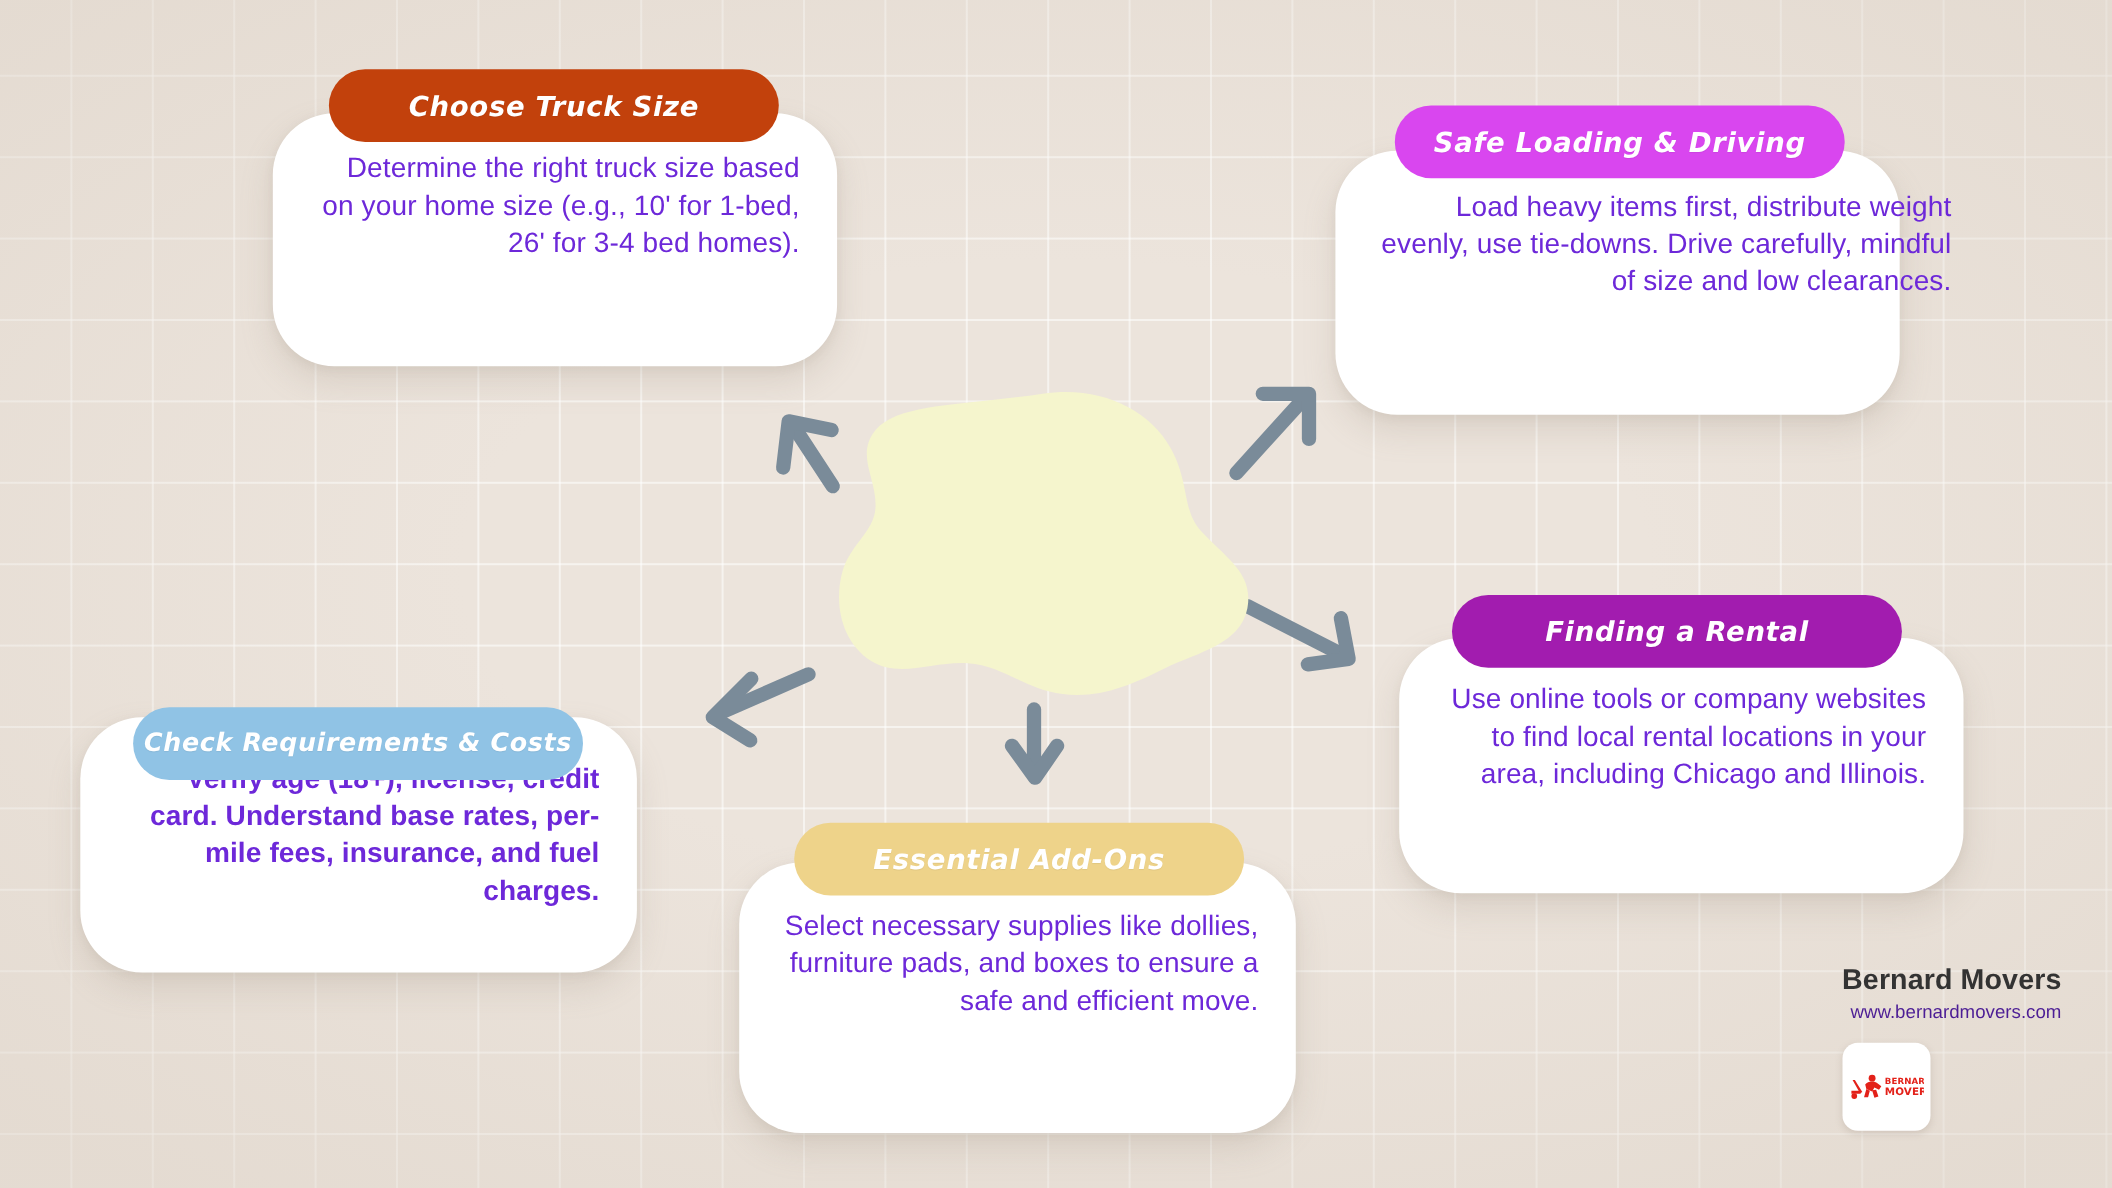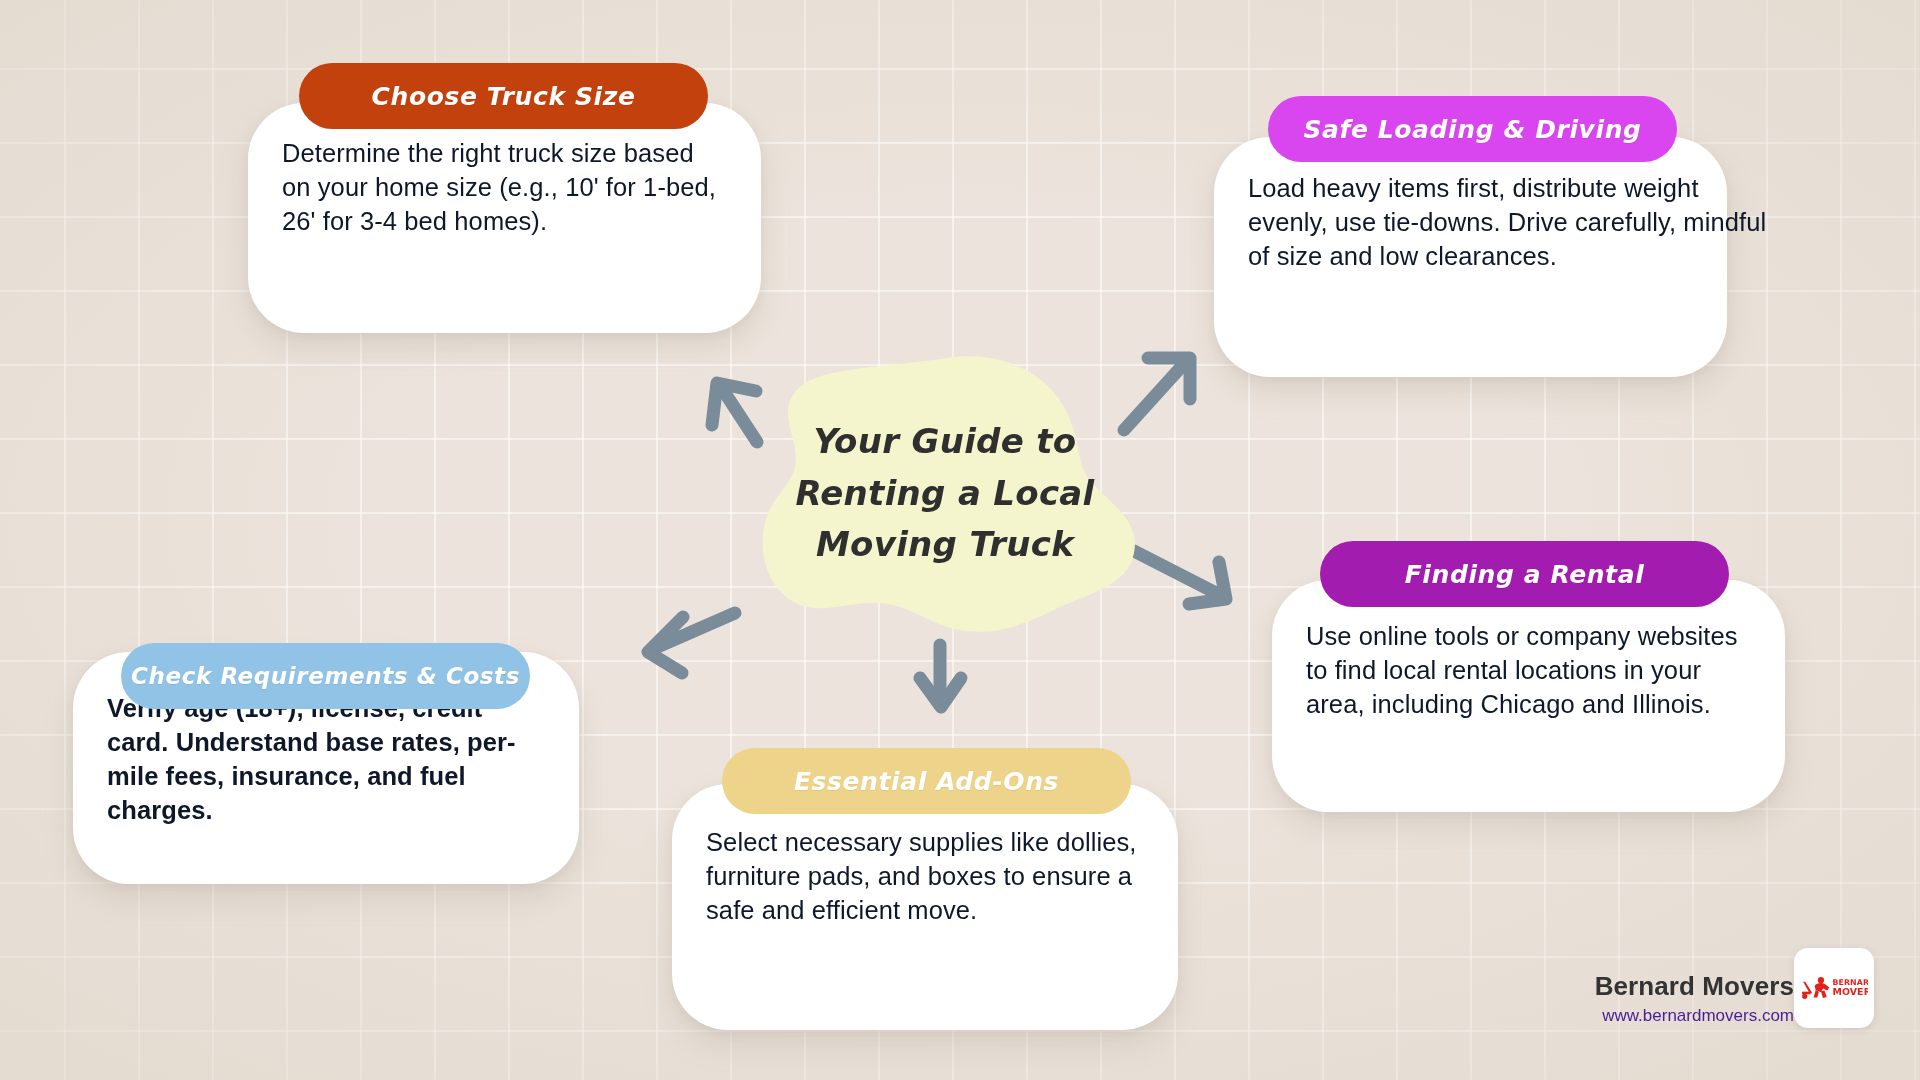--- a/index.html
+++ b/index.html
@@ -29,22 +29,22 @@
   
   .card {
     position:absolute;
     background:#ffffff;
     border-radius:56px;
     box-shadow:0 14px 30px rgba(150,133,118,0.20), 0 3px 8px rgba(150,133,118,0.10);
   }
   .card-body {
     position:absolute;
     left:0; right:0;
-    text-align:left;
-    color:#0f172a;
+    text-align:right;
+    color:#6d28d9;
     font-size:25.5px;
     line-height:1.33;
     padding:0 34px;
     letter-spacing:0.1px;
   }
   .pill {
     position:absolute;
     border-radius:46px;
     height:66px;
     display:flex;
@@ -110,22 +110,24 @@
   }
 
   
   #arrows { position:absolute; inset:0; z-index:2; pointer-events:none; }
 
   
   #branding {
     position:absolute;
     right:46px; bottom:52px;
     display:flex;
-    align-items:flex-end;
+    align-items:flex-start;
+    gap:16px;
     z-index:6;
+    flex-direction:column;
   }
   #brand-text { text-align:right; }
   #brand-name {
     font-size:26px; font-weight:bold; color:#333333; letter-spacing:0.1px;
     line-height:1.35;
   }
   #brand-url { font-size:17px; color:#4c1d95; line-height:1.4; }
   #brand-logo {
     width:80px; height:80px;
     background:#ffffff;
@@ -210,25 +212,20 @@
       C 362,152 388,166 382,198
       C 376,230 338,238 308,252
       C 276,268 248,280 214,276
       C 180,272 160,250 128,248
       C 96,246 66,262 40,246
       C 12,228 6,192 14,164
       C 22,138 44,128 44,104
       C 44,78 26,58 44,36
       C 64,12 120,14 196,3 Z"></path>
   </svg>
-  <div id="center-title">
-      <div>Your Guide to</div>
-      <div>Renting a Local</div>
-      <div>Moving Truck</div>
-    </div>
 </div>
 
 <div id="branding">
   <div id="brand-text">
     <div id="brand-name">Bernard Movers</div>
     <div id="brand-url">www.bernardmovers.com</div>
   </div>
   <div id="brand-logo">
     <svg viewBox="0 0 130 48">
       <g fill="#e32119">

